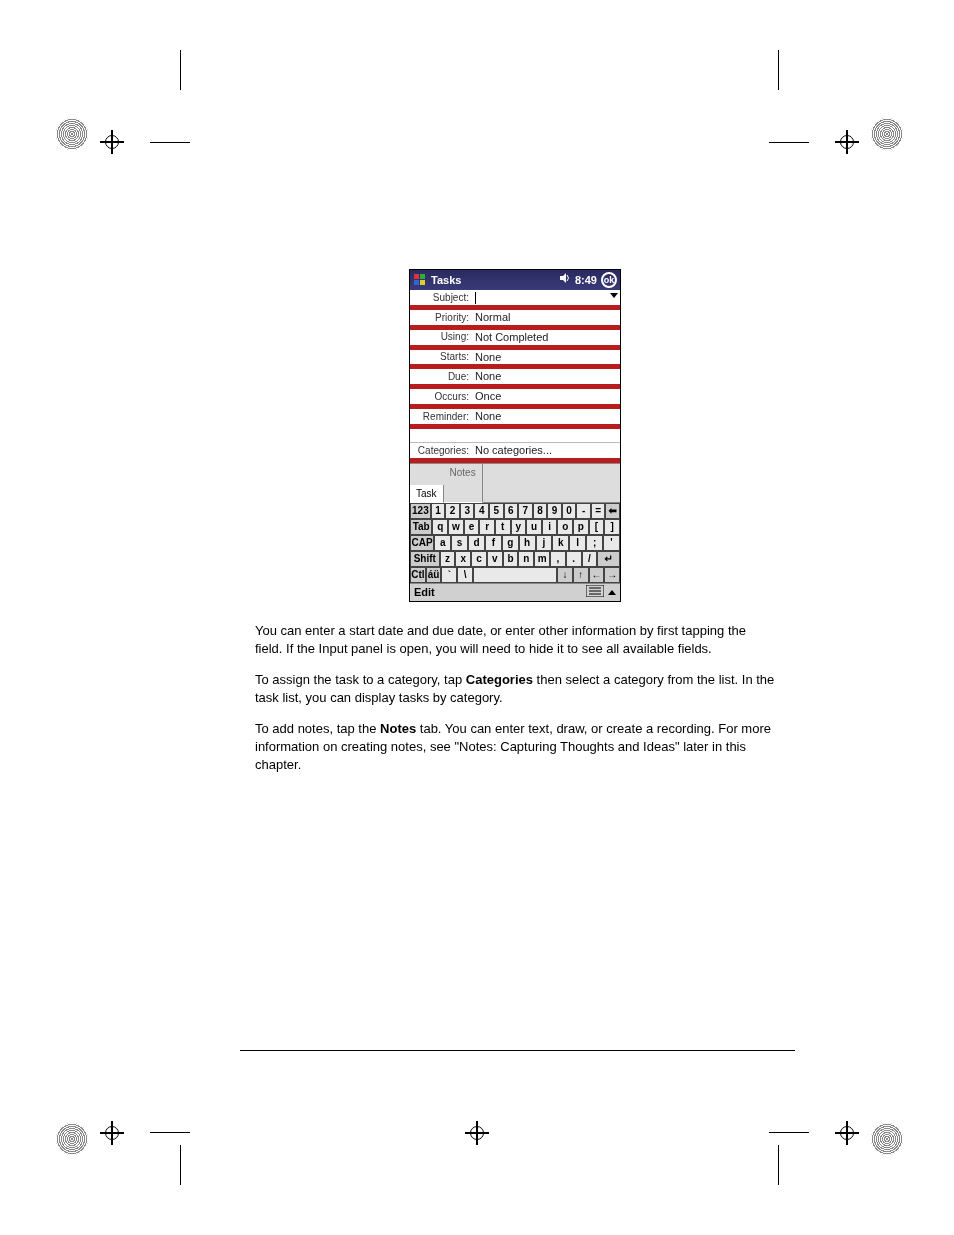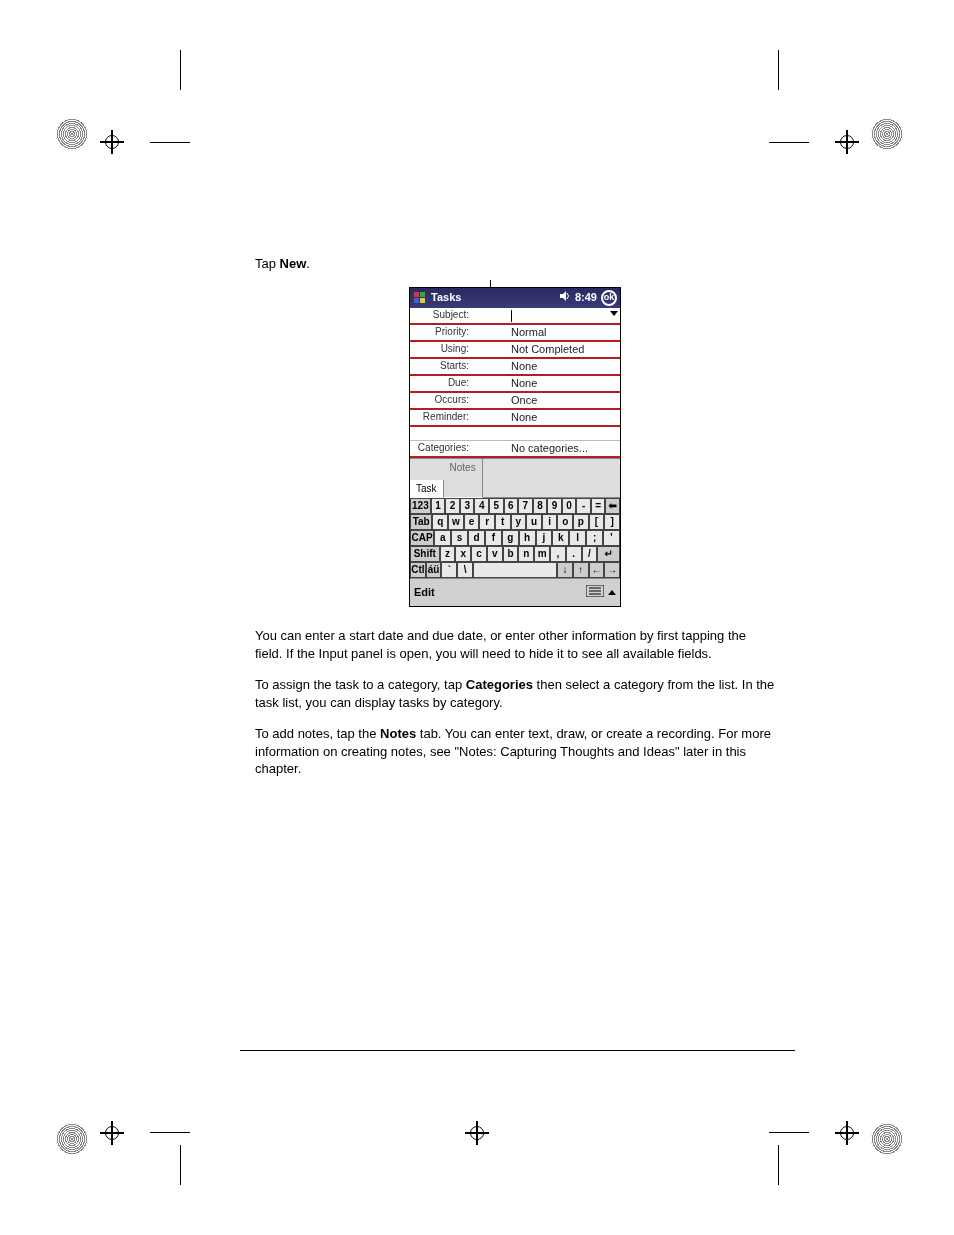--- a/index.html
+++ b/index.html
@@ -79,23 +79,22 @@
   .titlebar .time { margin: 8px 4px; font-weight: bold; font-size:11px; }
   .ok-btn {
     width: 16px; height: 16px; border: 2px solid #fff; border-radius: 50%;
     color: #fff; font-size: 9px; font-weight: bold; display: flex;
     align-items: center; justify-content: center; background: transparent;
   }
 
   .form-area { padding: 0; }
   .row {
     display: flex; align-items: center;
-    border-bottom: 2px solid #b91c1c;
+    border-bottom: 5px solid #b91c1c;
     min-height: 17px;
-    gap: 36px;
   }
   .row .label {
     width: 63px; text-align: right; padding-right: 4px;
     font-size: 10px; color: #333;
   }
   .row .value {
     flex: 1; font-size: 11px; color: #222; padding-left: 2px;
     position: relative;
   }
   .row .value .cursor { display:inline-block; width:1px; height:12px; background:#000; vertical-align:middle; }
@@ -132,21 +131,21 @@
     background:#e9e9e9;
     color:#000;
   }
   .kb-row .key.wide15 { flex: 1.5 1 0; }
   .kb-row .key.wide2 { flex: 2 1 0; }
   .kb-row .key.wide6 { flex: 6 1 0; }
   .kb-row .key.dark { background:#ccc; }
 
   .bottombar {
     display:flex; align-items:center; background:#d0d0d0;
-    border-top:1px solid #888; height:28px; padding:0 4px;
+    border-top:1px solid #888; height:18px; padding:0 4px;
     font-size:11px; font-weight:bold;
   }
   .bottombar .sp { flex:1; }
   .bottombar .kbicon svg { width:18px; height:12px; }
   .bottombar .arrow {
     width:0; height:0; border-left:4px solid transparent;
     border-right:4px solid transparent; border-bottom:5px solid #000;
     margin-left:4px;
   }
 
@@ -195,23 +194,20 @@
   <div class="reg" style="left:28px; bottom:0;">
       <div class="circ"></div>
     </div>
 </div>
 
 <div class="guide-v" style="left:490px; top:280px; height:40px;"></div>
 <div class="guide-h" style="left:490px; top:332px; width:36px;"></div>
 
 <div class="content">
 
-  <p class="gap">
-    <span>Tap </span><b>New</b><span>.</span>
-  </p>
 
   <div class="device">
     <div class="titlebar">
       <span class="flag-icon">
         <svg viewBox="0 0 14 14">
             <rect x="1" y="1" width="5" height="5" fill="#d33"></rect>
             <rect x="7" y="1" width="5" height="5" fill="#3a3"></rect>
             <rect x="1" y="7" width="5" height="5" fill="#36c"></rect>
             <rect x="7" y="7" width="5" height="5" fill="#dc3"></rect>
           </svg>

